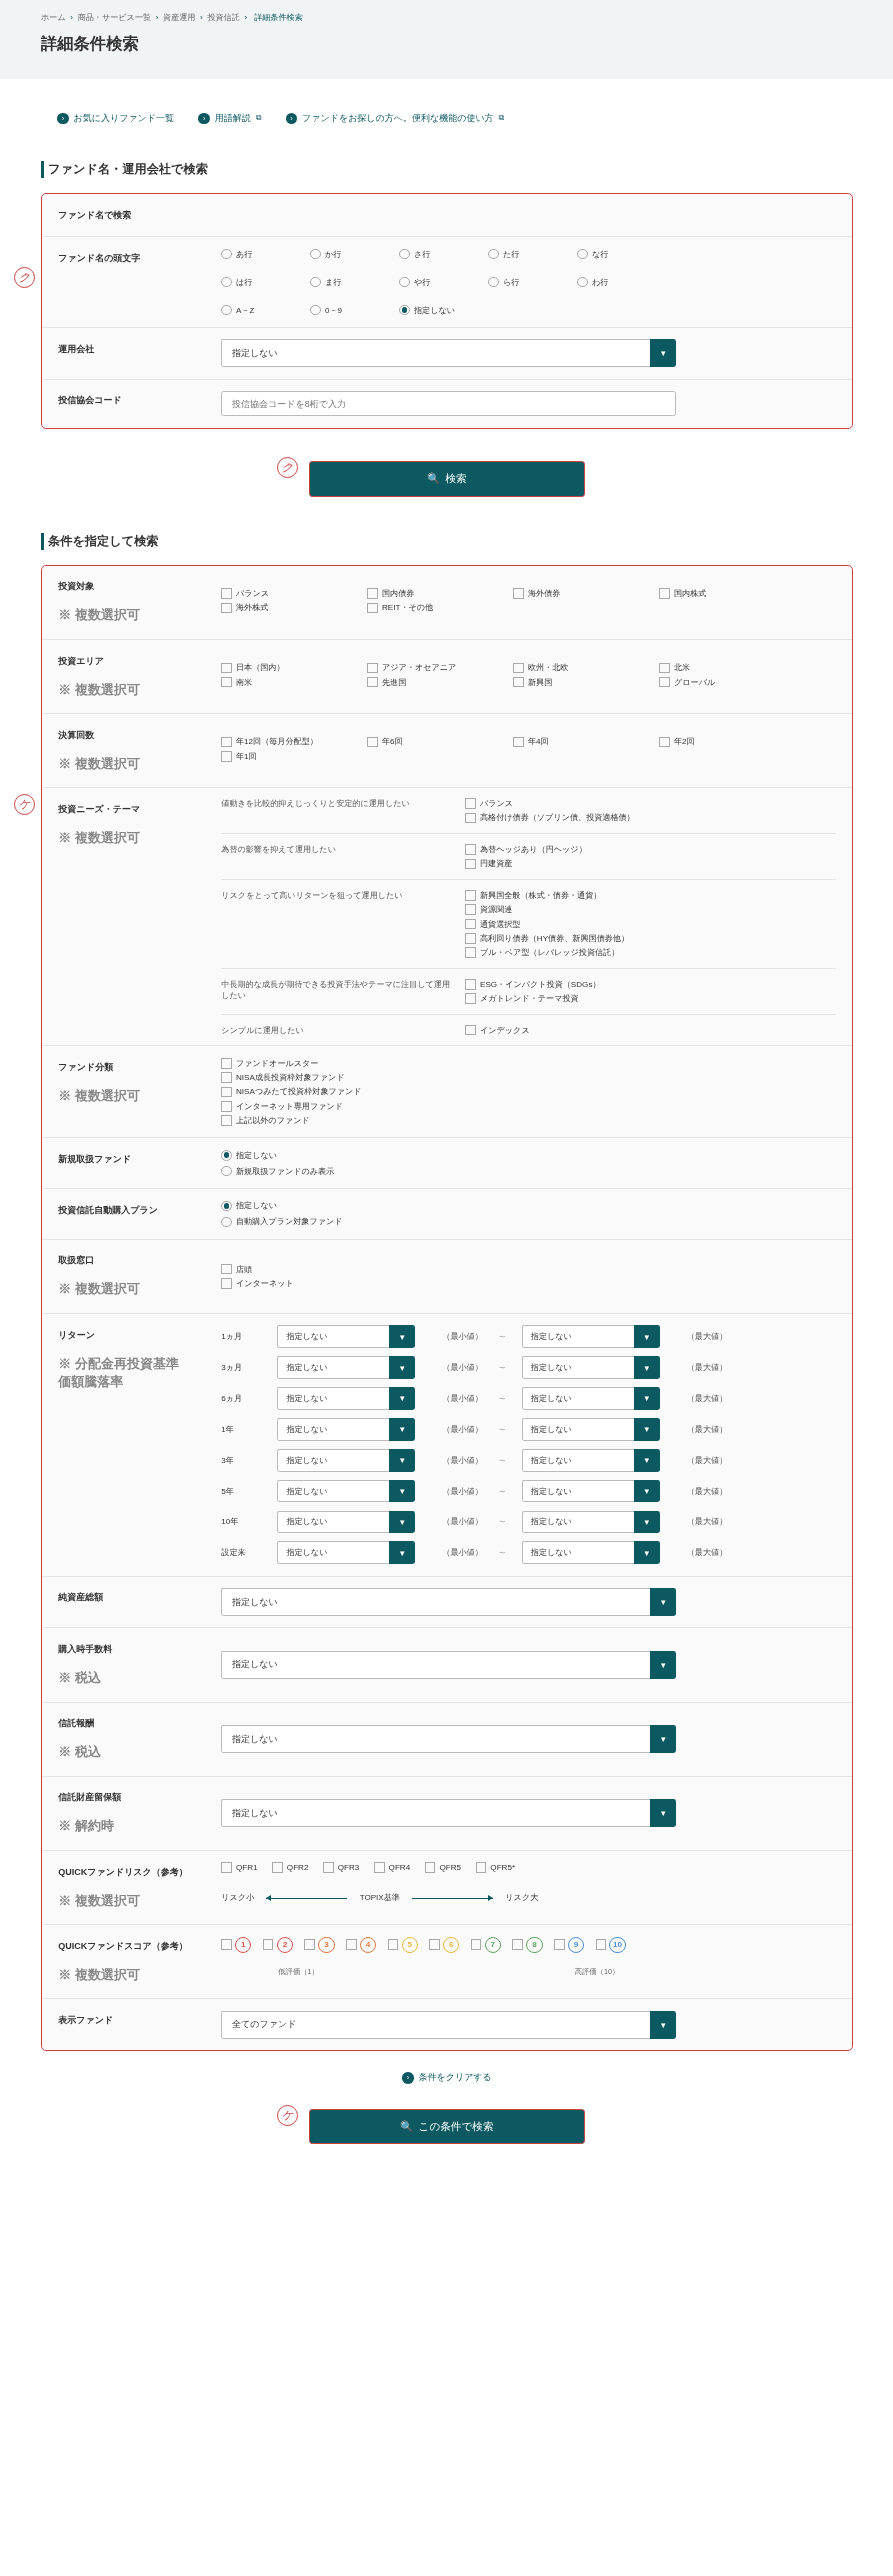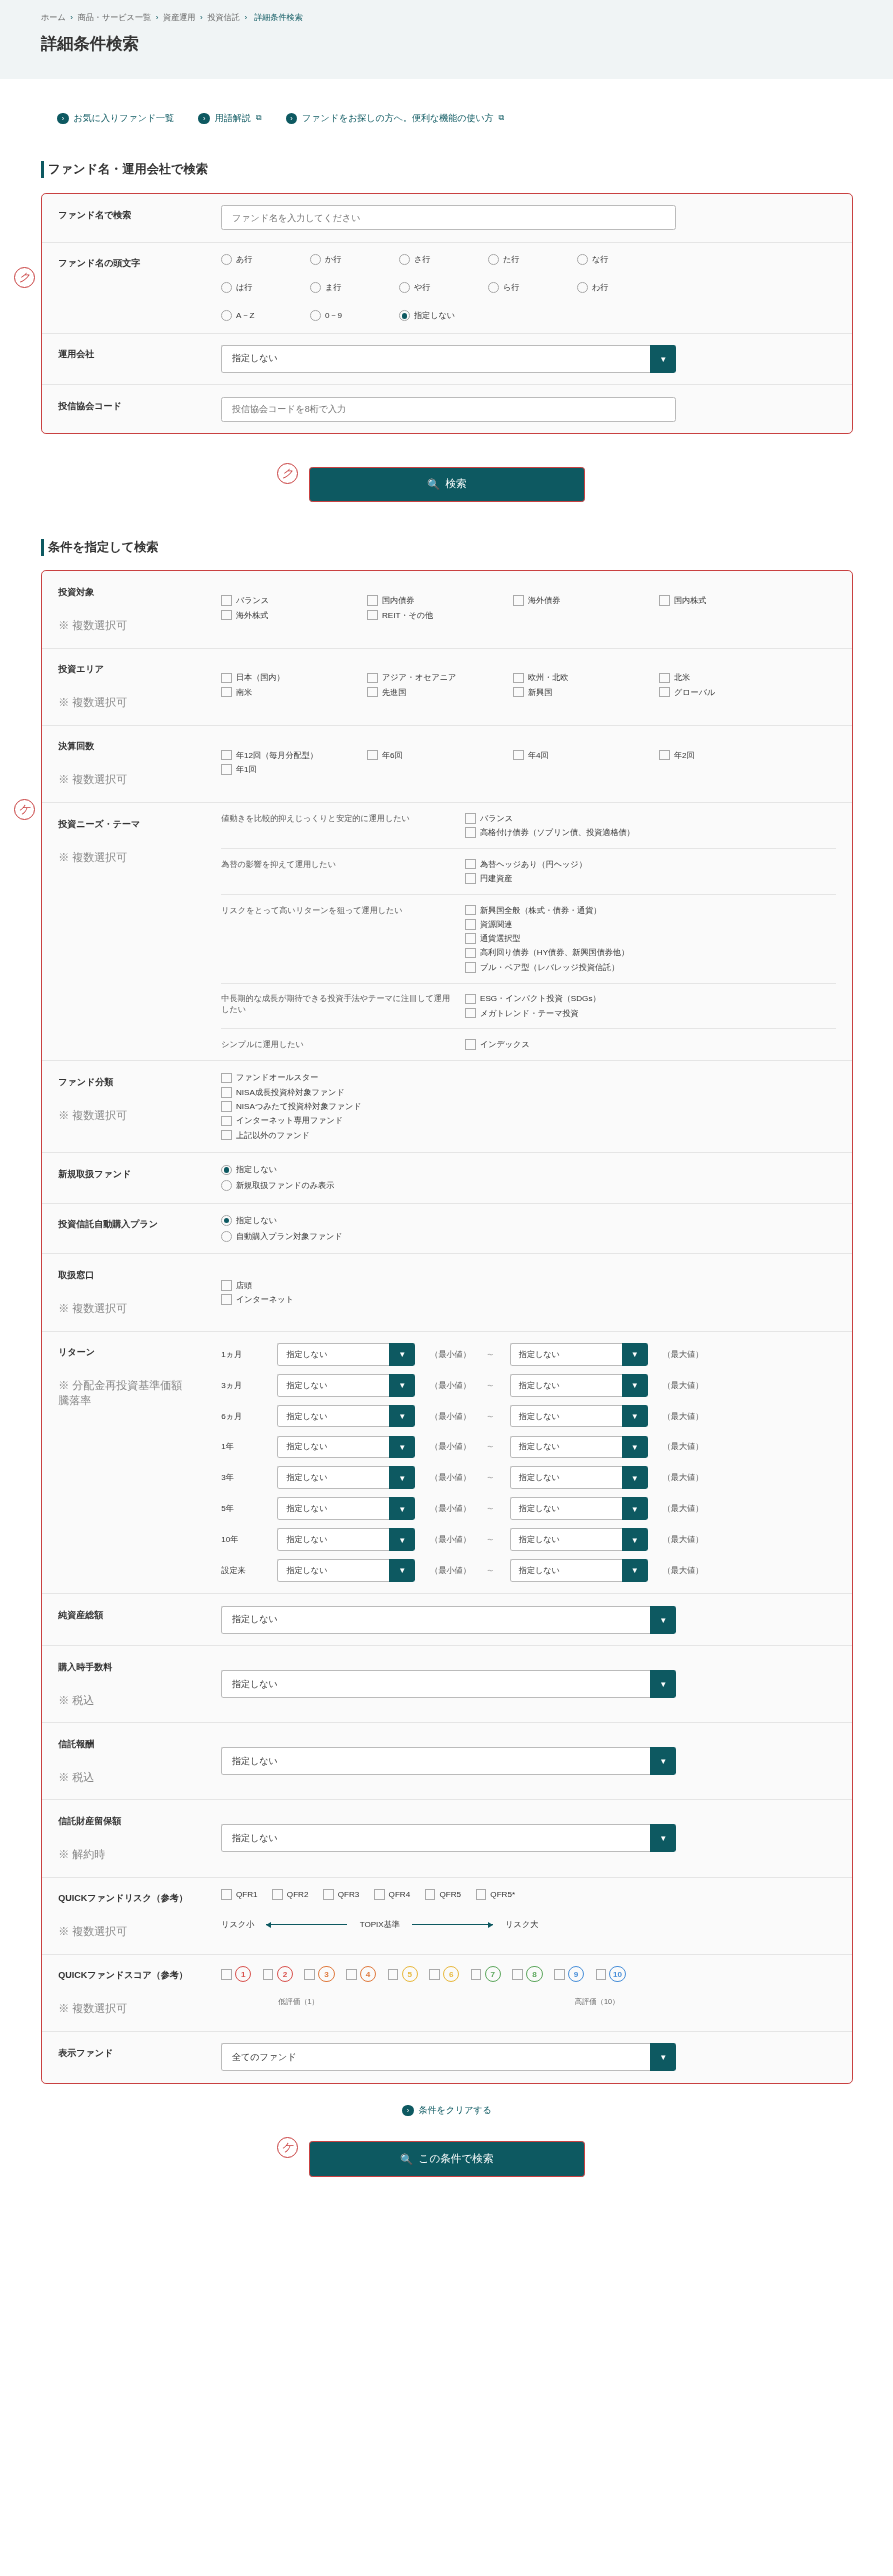--- a/index.html
+++ b/index.html
@@ -11,21 +11,21 @@
 .content { padding: 20.3px 41px; }
 .top-links { display: flex; gap: 24.4px; margin-bottom: 24.4px; padding: 12.2px 16.3px; }
 .top-link { display: flex; align-items: center; gap: 4.9px; color: #0d5961; font-size: 9px; cursor: pointer; }
 .top-link .arrow { width: 11.4px; height: 11.4px; background: #0d5961; border-radius: 50%; display: inline-flex; align-items: center; justify-content: center; color: #fff; font-size: 7.3px; }
 .ext-icon { color: #0d5961; font-size: 8.1px; }
 .section-title { font-size: 12.2px; font-weight: 600; border-left: 3.3px solid #0d5961; padding-left: 4px; margin-bottom: 14.6px; }
 .form-box { border: 1.6px solid #c94141; border-radius: 4.9px; padding: 0; margin-bottom: 20.3px; position: relative; background: #fafafa; }
 .form-row { display: flex; border-bottom: 0.8px solid #e5e5e5; }
 .form-row:last-child { border-bottom: none; }
 .form-label { width: 163px; padding: 14.6px 16.3px; font-size: 9px; font-weight: 600; flex-shrink: 0; }
-.form-label .sub { font-size: 11px; color: #888; font-weight: normal; display: block; margin-top: 19px; }
+.form-label .sub { font-size: 13px; color: #888; font-weight: bold; display: block; margin-top: 13px; }
 .form-control { flex: 1; padding: 11.4px 16.3px; display: flex; align-items: center; flex-wrap: wrap; gap: 8.1px; }
 .text-input { width: 100%; max-width: 455px; padding: 6.5px 9.8px; border: 0.8px solid #bbb; border-radius: 2.4px; font-size: 9px; }
 .radio-grid { display: flex; flex-wrap: wrap; gap: 17px 0; width: 100%; max-width: 488px; }
 .radio-item { width: 89px; display: flex; align-items: center; gap: 4.1px; font-size: 8.1px; }
 .radio-circle { width: 10.6px; height: 10.6px; border: 0.8px solid #aaa; border-radius: 50%; display: inline-flex; align-items: center; justify-content: center; }
 .radio-circle.checked::after { content: ''; width: 5.7px; height: 5.7px; background: #0d5961; border-radius: 50%; }
 .check-item { display: flex; align-items: center; gap: 4.1px; font-size: 8.1px; margin-right: 12.2px; margin-bottom: 3.3px; }
 .check-box { width: 10.6px; height: 10.6px; border: 0.8px solid #aaa; display: inline-block; flex-shrink: 0; }
 .select-box { position: relative; width: 100%; max-width: 455px; display: flex; }
 .select-input { flex: 1; padding: 6.5px 9.8px; border: 0.8px solid #bbb; border-right: none; border-radius: 2.4px 0 0 2.4px; font-size: 9px; background: #fff; }
@@ -39,21 +39,21 @@
 .sub-section:last-child { border-bottom: none; }
 .sub-label { width: 244px; font-size: 8.1px; color: #555; padding-right: 12.2px; }
 .sub-checks { flex: 1; }
 .check-stack { display: flex; flex-direction: column; gap: 3.3px; }
 .check-stack .check-item { margin-bottom: 0; width: 100%; }
 .return-row { display: flex; align-items: center; gap: 15px; margin-bottom: 8.1px; }
 .return-row:last-child { margin-bottom: 0; }
 .return-label { width: 41px; font-size: 8.1px; }
 .small-select { width: 138px; display: flex; }
 .small-select .select-input { padding: 4.9px 8.1px; font-size: 8.1px; }
-.range-label { font-size: 8.1px; color: #555; }
+.range-label { font-size: 8.1px; color: #555; margin-left: 12px; }
 .tilde { color: #888; }
 .clear-link { text-align: center; margin: 12.2px 0; }
 .clear-link a { color: #0d5961; font-size: 9px; display: inline-flex; align-items: center; gap: 4.9px; }
 .qfr-row { display: flex; align-items: center; gap: 14.6px; flex-wrap: wrap; width: 100%; }
 .risk-scale { display: flex; align-items: center; gap: 12.2px; margin-top: 8.1px; font-size: 8.1px; width: 100%; }
 .risk-arrow { flex: 0 0 81px; height: 0.8px; background: #0d5961; position: relative; }
 .risk-arrow.left::before { content: ''; position: absolute; left: 0; top: -2.4px; border-right: 5.7px solid #0d5961; border-top: 3.3px solid transparent; border-bottom: 3.3px solid transparent; }
 .risk-arrow.right::after { content: ''; position: absolute; right: 0; top: -2.4px; border-left: 5.7px solid #0d5961; border-top: 3.3px solid transparent; border-bottom: 3.3px solid transparent; }
 .score-row { display: flex; align-items: center; gap: 11.4px; flex-wrap: wrap; width: 100%; }
 .score-item { display: flex; align-items: center; gap: 3.3px; }
@@ -92,23 +92,20 @@
         <span>ファンドをお探しの方へ。便利な機能の使い方</span>
         <span class="ext-icon">⧉</span>
       </div>
   </div>
 
   <h2 class="section-title">ファンド名・運用会社で検索</h2>
   <div class="form-box">
     <div class="badge-marker" style="top:73px">ク</div>
     <div class="form-row">
       <div class="form-label">ファンド名で検索</div>
-      <div class="form-control">
-          <input class="text-input" placeholder="ファンド名を入力してください" style="">
-        </div>
     </div>
     <div class="form-row">
       <div class="form-label">ファンド名の頭文字</div>
       <div class="form-control">
           <div class="radio-grid" id="initial-radios">
             <div class="radio-item">
               <span class="radio-circle "></span>
               <span>あ行</span>
             </div>
             <div class="radio-item">

